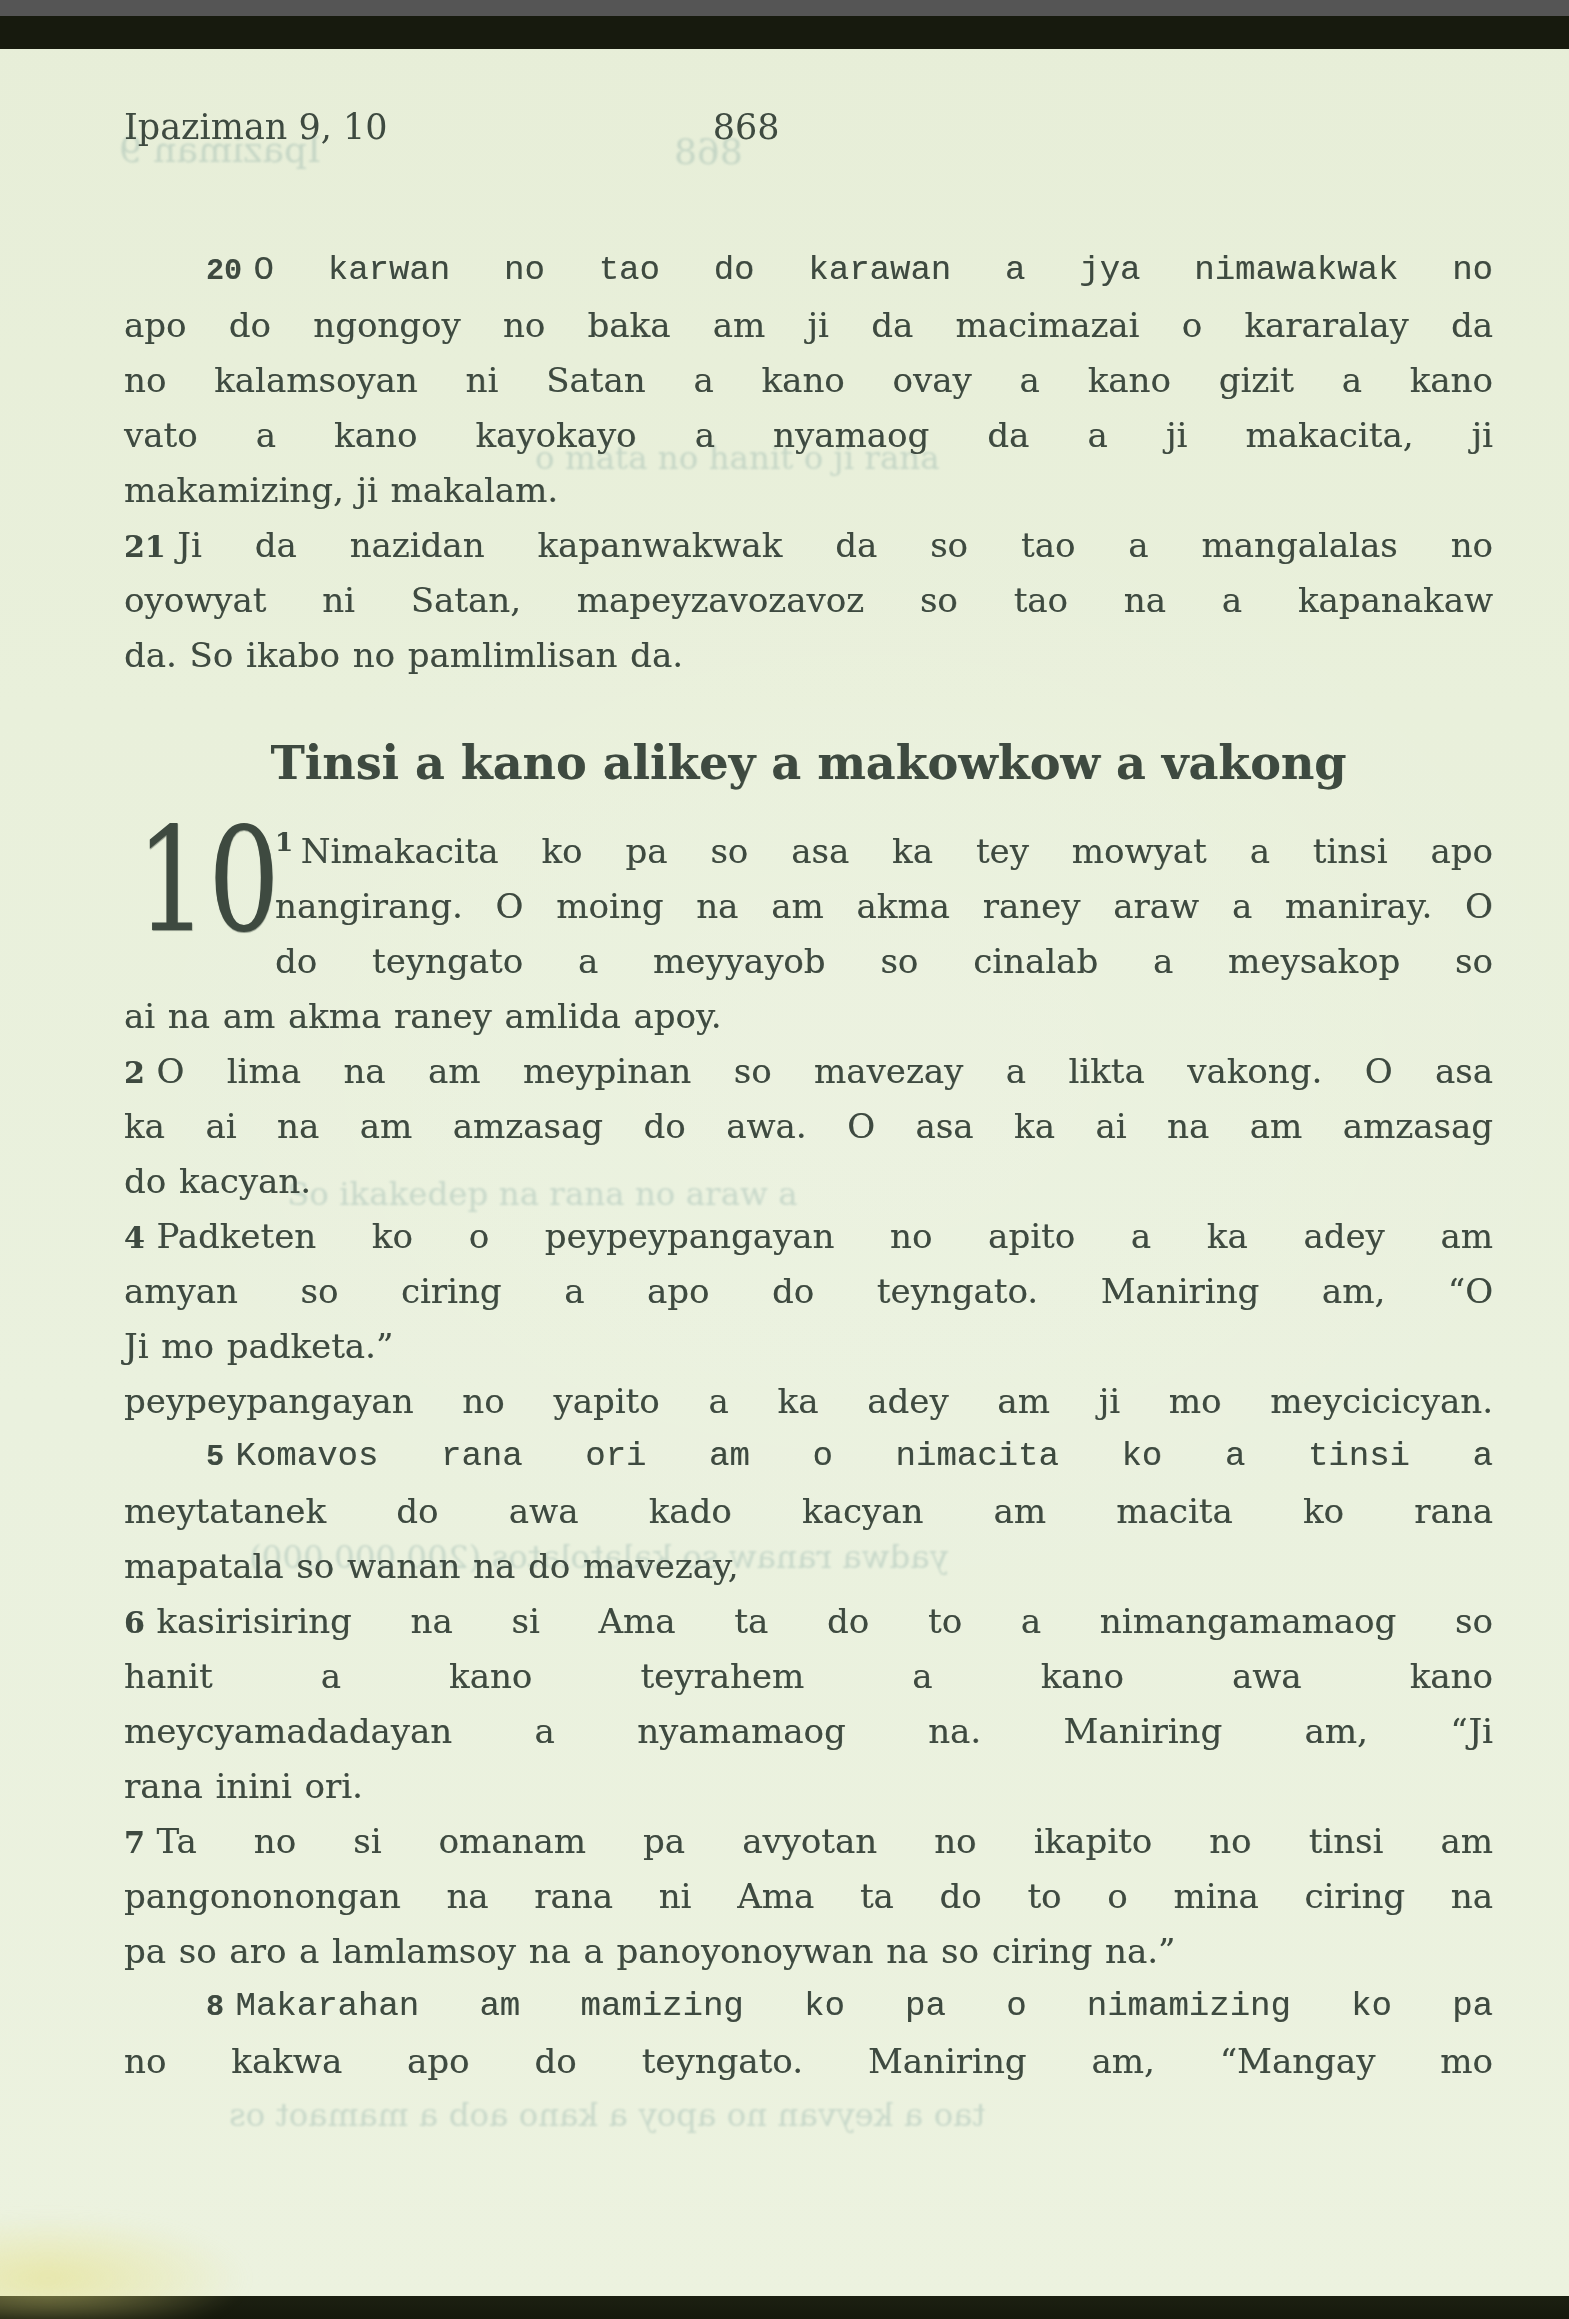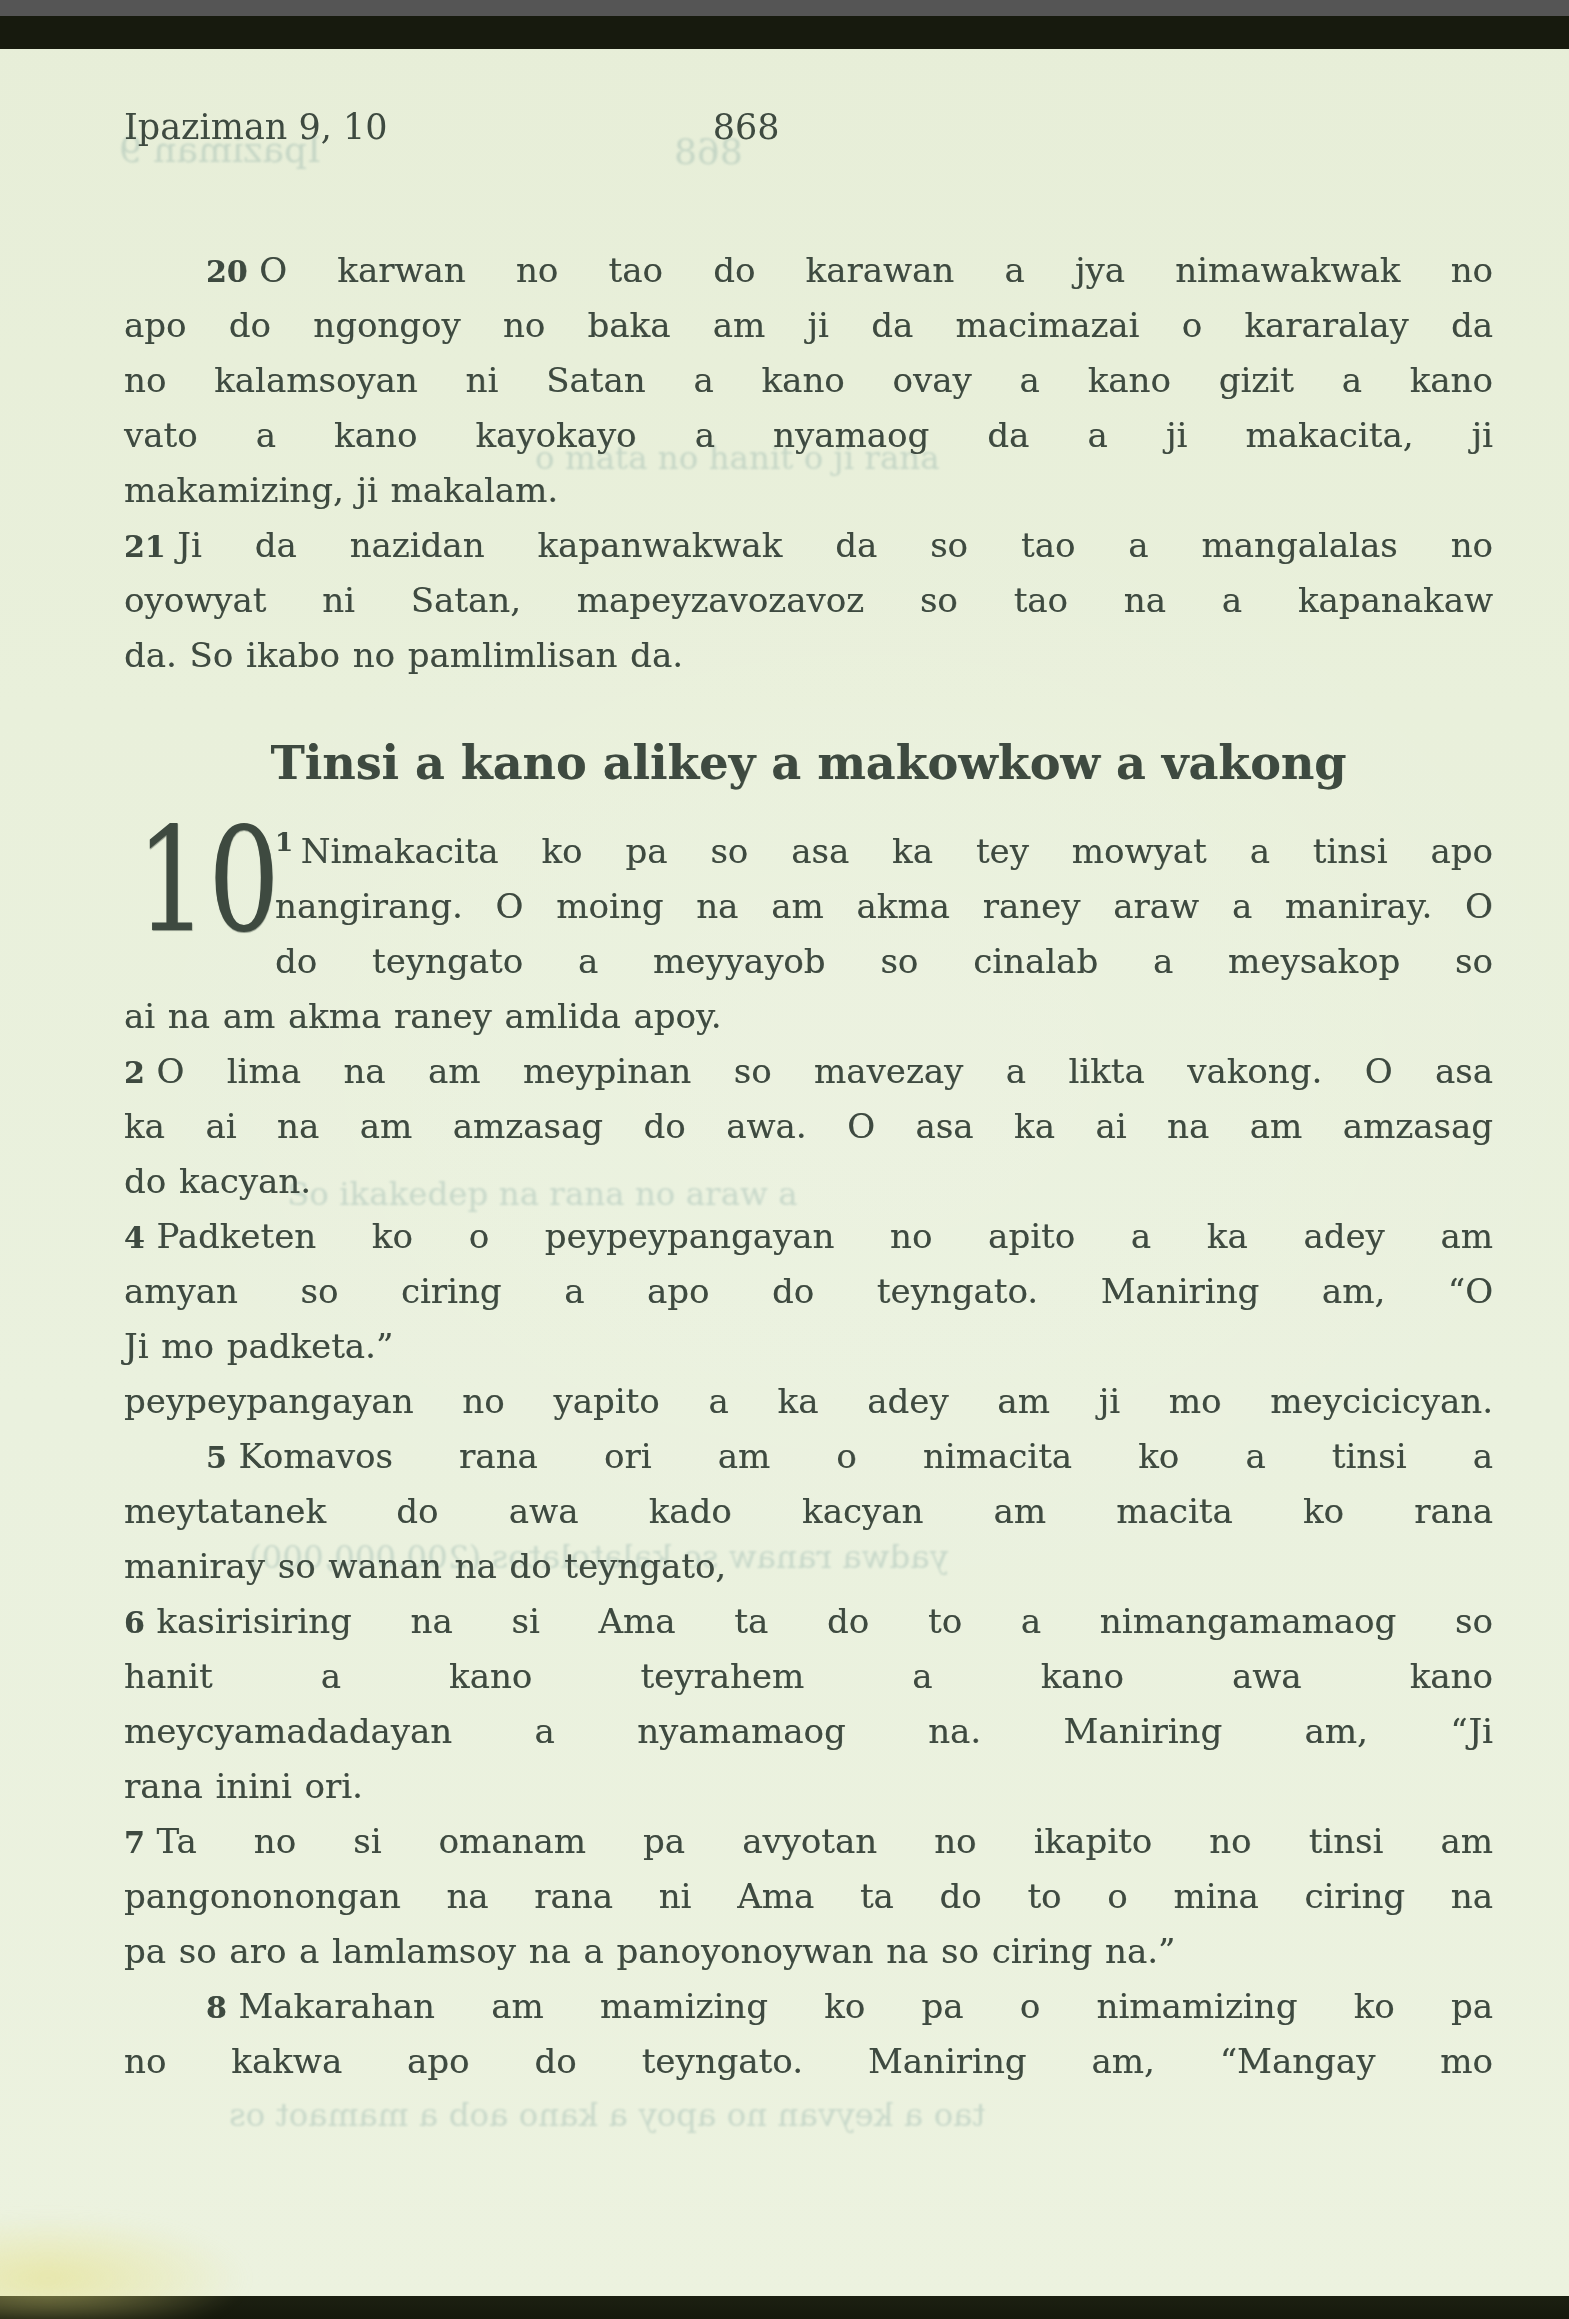--- a/index.html
+++ b/index.html
@@ -29,21 +29,21 @@
   .text-body{margin-top:92px;}
   .para{margin:0;}
   .line{
     height:55px;line-height:55px;font-size:34px;
     text-align:justify;text-align-last:justify;
     white-space:nowrap;
     word-spacing:1.9px;
     text-shadow:0.3px 0.3px 0.5px rgba(62,74,64,0.45);
   }
   .line.no-just{text-align-last:left;}
-  .line.indent{padding-left:82px;}
+  .line.indent{padding-left:82px;font-family:Liberation Mono, monospace;}
   .vnum{font-weight:bold;font-size:30px;padding-right:11.5px;}
   .vnum.sup{font-size:26px;position:relative;top:-12.4px;padding-right:7.6px;}
   .section-heading{
     font-weight:bold;font-size:46px;height:55px;line-height:55px;
     text-align:center;margin-top:53px;margin-bottom:33px;
     text-shadow:0.3px 0.3px 0.5px rgba(62,74,64,0.5);
   }
   .chapter-para .dropcap{
     float:left;
     font-size:145px;line-height:103px;height:107px;width:128px;
@@ -111,21 +111,21 @@
         </div>
         <div class="para">
           <div class="line"><span class="vnum">4</span>Padketen ko o peypeypangayan no apito a ka adey am</div>
           <div class="line">amyan so ciring a apo do teyngato. Maniring am, “O</div>
           <div class="line no-just">Ji mo padketa.”</div>
           <div class="line">peypeypangayan no yapito a ka adey am ji mo meycicicyan.</div>
         </div>
         <div class="para">
           <div class="line indent"><span class="vnum">5</span>Komavos rana ori am o nimacita ko a tinsi a</div>
           <div class="line">meytatanek do awa kado kacyan am macita ko rana</div>
-          <div class="line no-just">maniray so wanan na do teyngato,</div>
+          <div class="line no-just">mapatala so wanan na do mavezay,</div>
         </div>
         <div class="para">
           <div class="line"><span class="vnum">6</span>kasirisiring na si Ama ta do to a nimangamamaog so</div>
           <div class="line">hanit a kano teyrahem a kano awa kano</div>
           <div class="line">meycyamadadayan a nyamamaog na. Maniring am, “Ji</div>
           <div class="line no-just">rana inini ori.</div>
         </div>
         <div class="para">
           <div class="line"><span class="vnum">7</span>Ta no si omanam pa avyotan no ikapito no tinsi am</div>
           <div class="line">pangononongan na rana ni Ama ta do to o mina ciring na</div>

